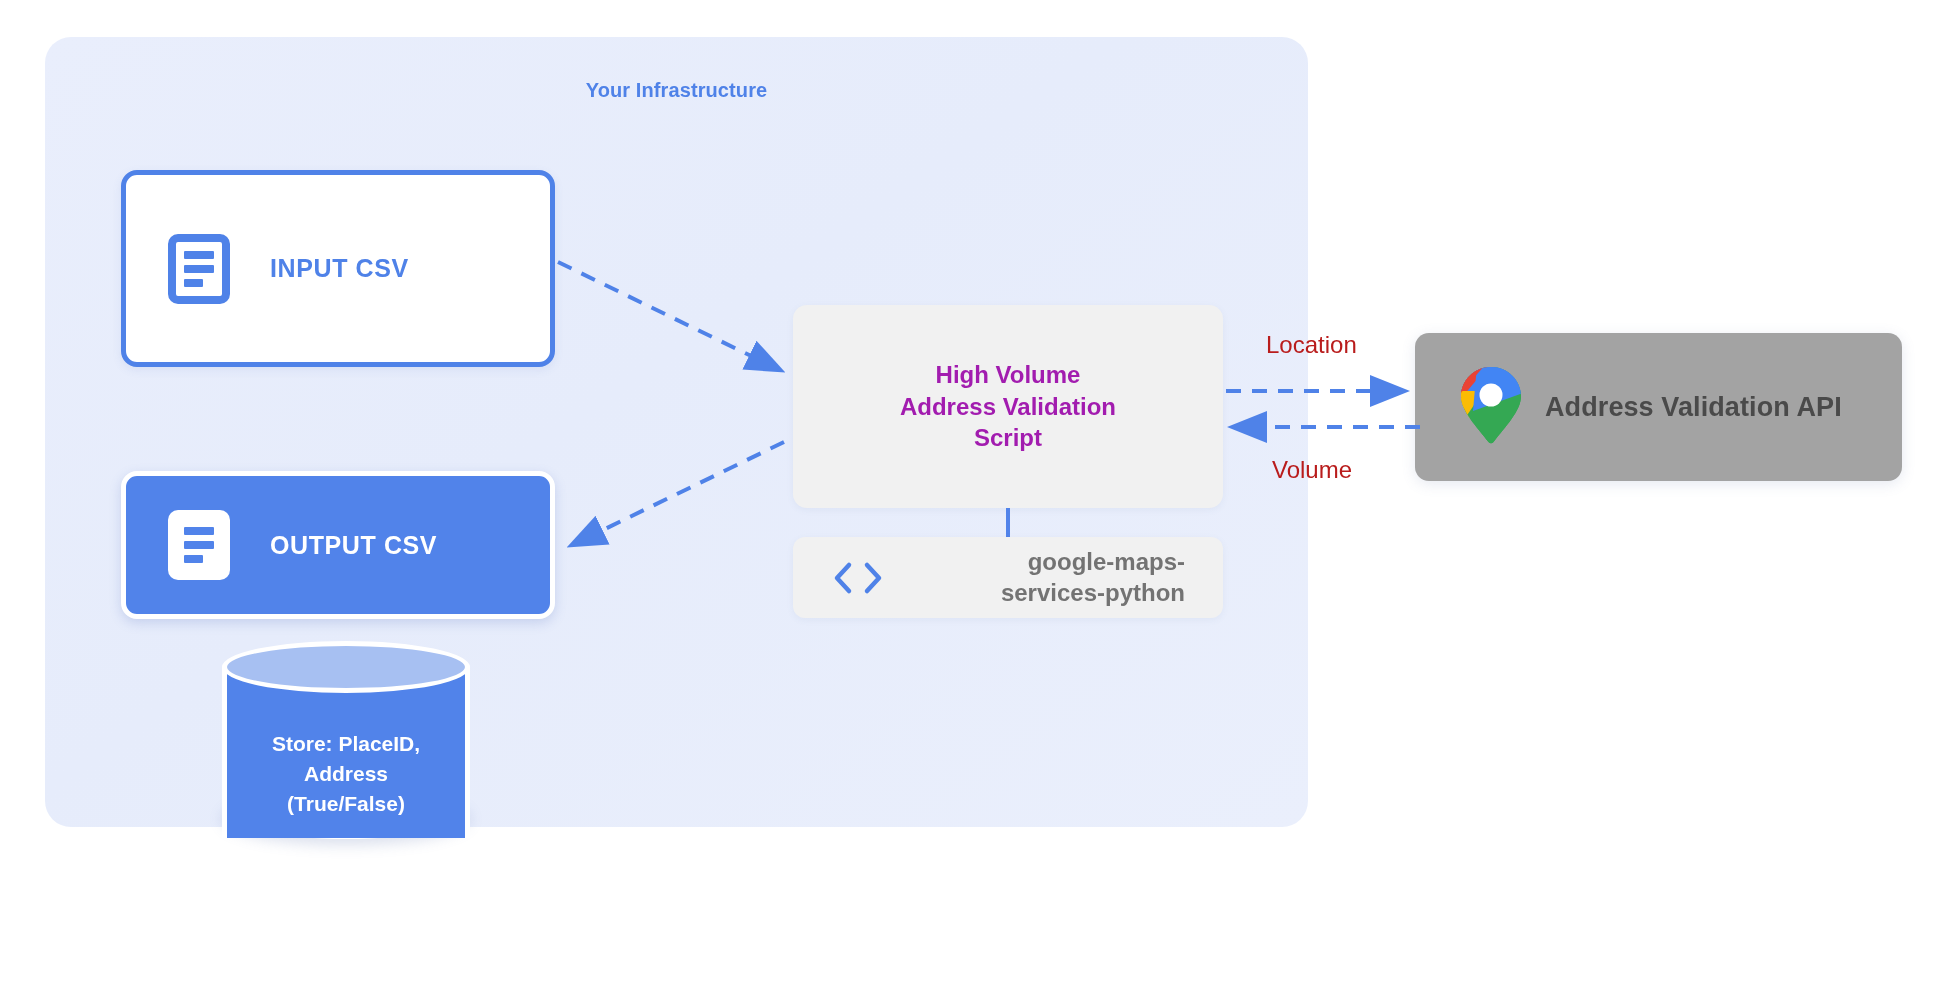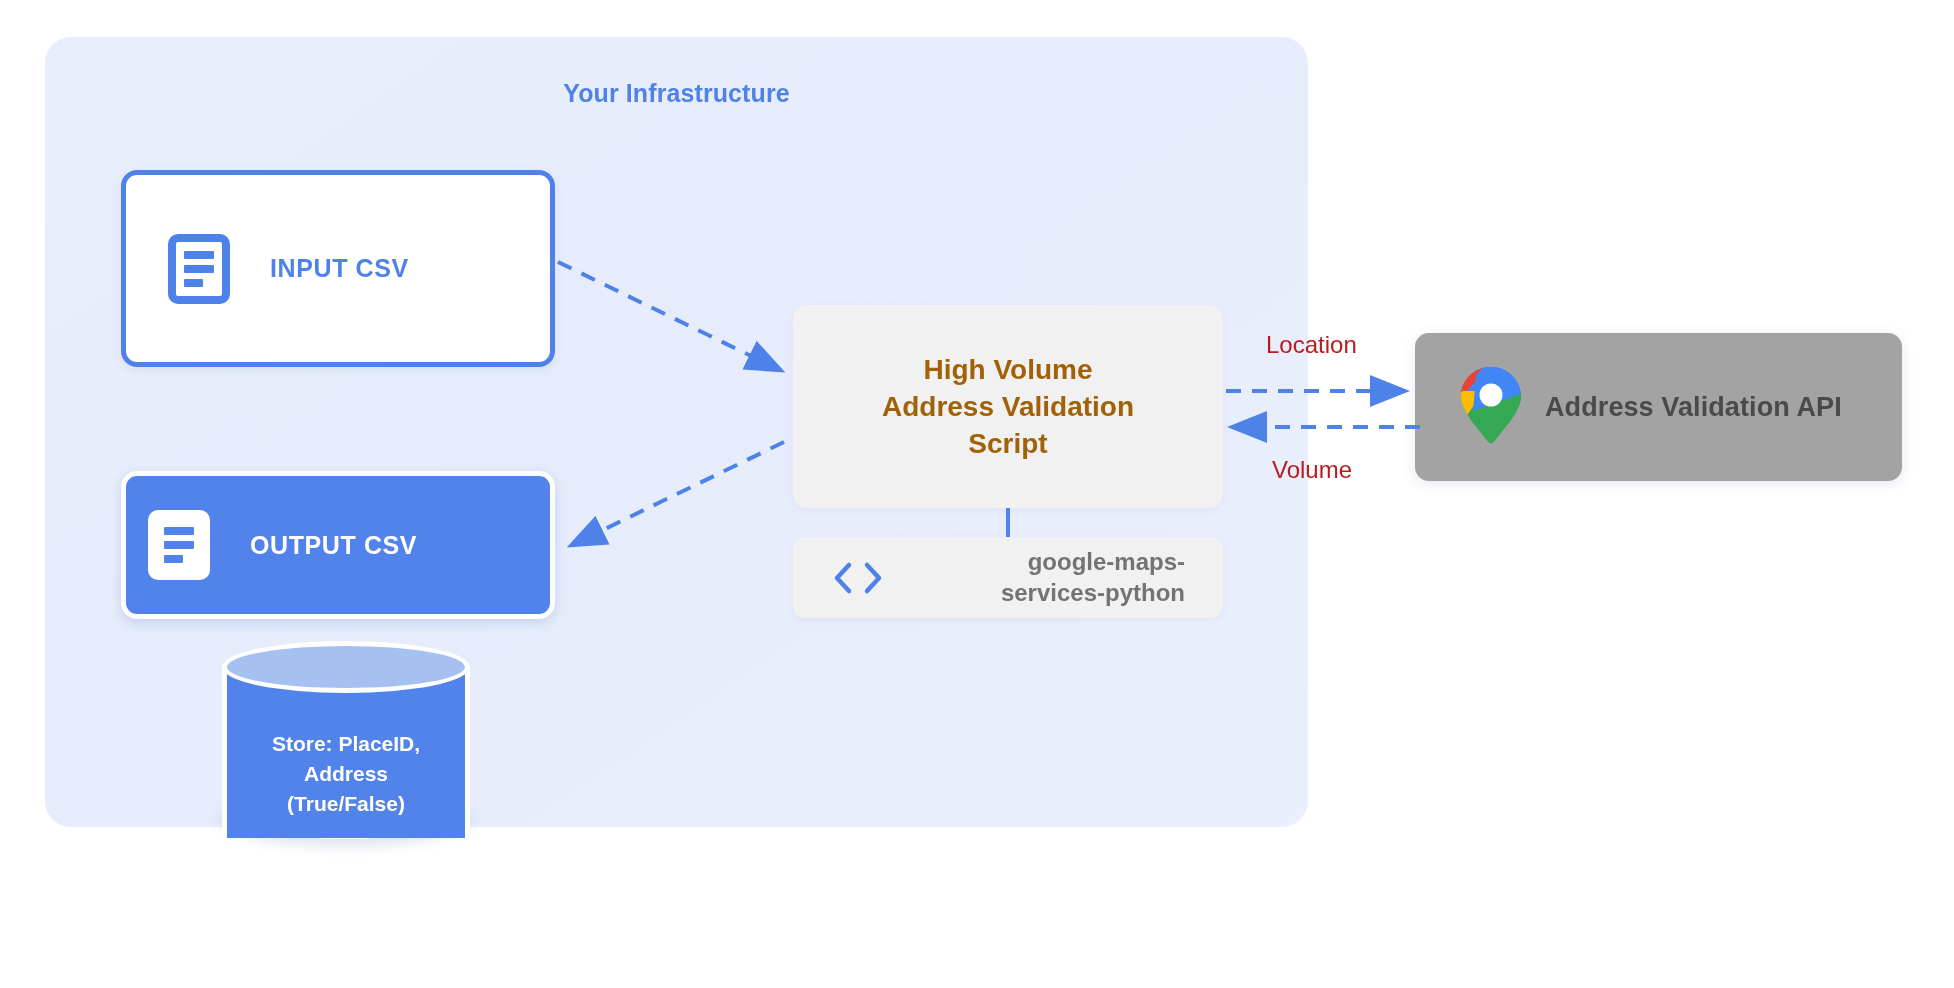--- a/index.html
+++ b/index.html
@@ -27,21 +27,21 @@
     height: 790px;
     background: linear-gradient(145deg, #e9eefc 0%, #e6ecfb 45%, #eaeffc 100%);
     border-radius: 26px;
   }
   #infra-title {
     position: absolute;
     left: 0;
     top: 42px;
     width: 100%;
     text-align: center;
-    font-size: 25px;
+    font-size: 20px;
     font-weight: bold;
     color: #4f82e8;
     letter-spacing: 0.1px;
   }
 
   
   .node {
     position: absolute;
     box-sizing: border-box;
     display: flex;
@@ -71,21 +71,21 @@
   
   #output-csv {
     left: 121px;
     top: 471px;
     width: 434px;
     height: 148px;
     background: #5183ea;
     border: 5px solid #ffffff;
     border-radius: 16px;
     box-shadow: 0 4px 12px rgba(80,110,190,0.22);
-    padding-left: 22px;
+    padding-left: 42px;
   }
   #output-csv .label {
     font-size: 25px;
     font-weight: bold;
     color: #ffffff;
     letter-spacing: 0.6px;
     margin-left: 40px;
   }
 
   
@@ -144,23 +144,23 @@
     height: 203px;
     background: #f1f1f1;
     border-radius: 14px;
     display: flex;
     align-items: center;
     justify-content: center;
     text-align: center;
     box-shadow: 0 2px 7px rgba(90,110,160,0.07);
   }
   #script-box .label {
-    font-size: 28px;
-    font-weight: bold;
-    color: #a16207;
+    font-size: 24px;
+    font-weight: bold;
+    color: #a21caf;
     line-height: 1.33;
     padding: 0 18px;
   }
 
   
   #script-lib-connector {
     position: absolute;
     left: 1006px;
     top: 508px;
     width: 4px;

